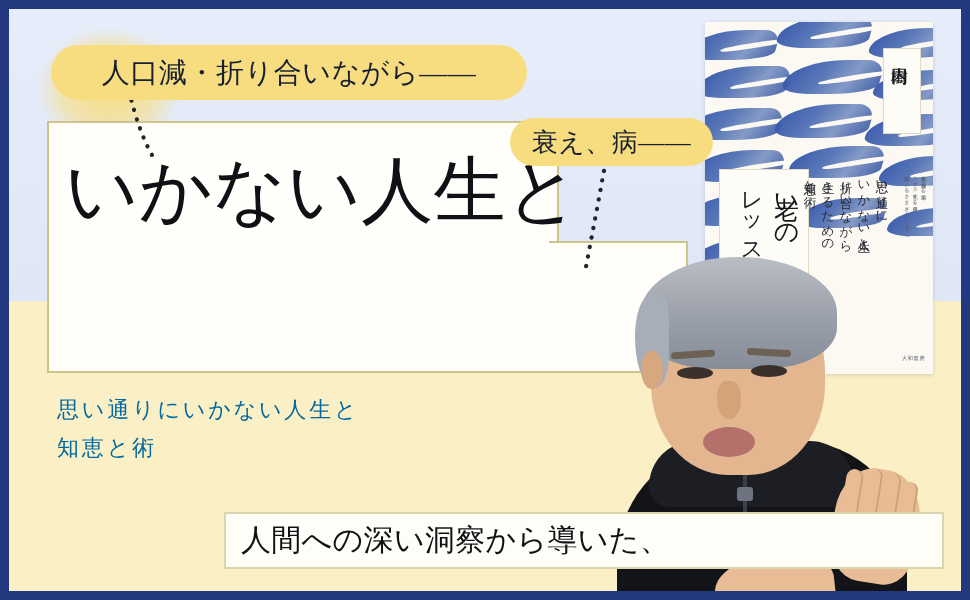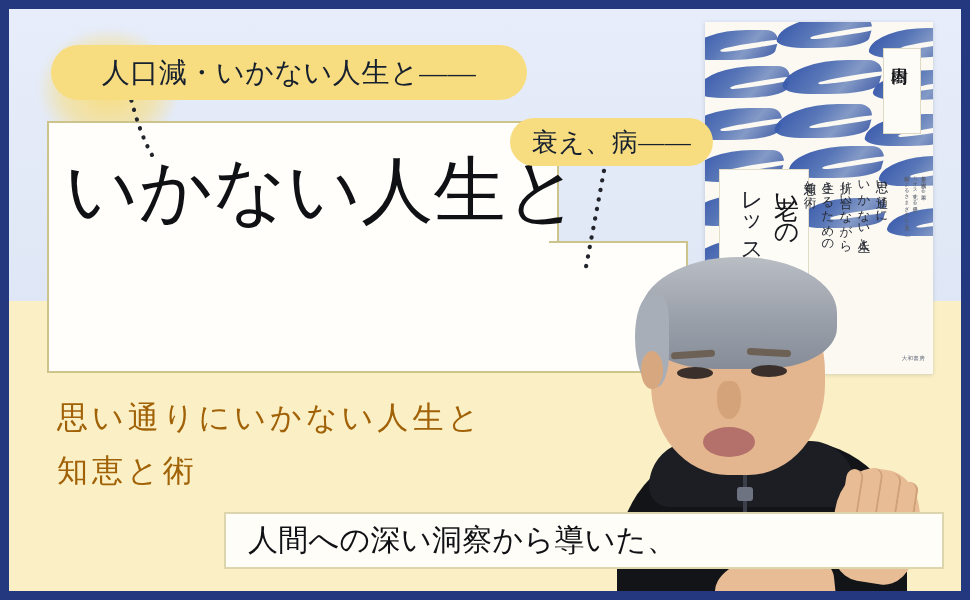--- a/index.html
+++ b/index.html
@@ -110,33 +110,33 @@
     color:#17202e;font-size:28px;letter-spacing:.02em;white-space:nowrap;
     font-family:"Liberation Serif","DejaVu Serif",serif;
   }
   .pill-1{left:42px;top:36px;width:476px;height:55px;}
   .pill-2{left:501px;top:109px;width:203px;height:48px;font-size:26px;}
   
   .dots{position:absolute;}
   
   .subtitle{
     position:absolute;left:48px;top:382px;
-    font-size:31px;line-height:1.72;color:#a16207;
+    font-size:22px;line-height:1.72;color:#0369a1;
     letter-spacing:.13em;white-space:nowrap;
     font-family:Liberation Serif, serif;
   }
   
   .caption{
     position:absolute;left:215px;top:503px;width:716px;height:53px;
     background:#fffdf8;border:2px solid #ddd6ad;
     display:flex;align-items:center;
     overflow:hidden;
   }
   .caption-inner{
-    display:flex;align-items:flex-end;padding-left:22px;white-space:nowrap;
+    display:flex;align-items:flex-end;padding-left:15px;white-space:nowrap;
     color:#101114;font-family:"Liberation Serif","DejaVu Serif",serif;
   }
   .caption-a{font-size:30px;letter-spacing:.01em;}
   .caption-b{font-size:35px;letter-spacing:.01em;margin-left:2px;}
   
   .person{position:absolute;left:588px;top:246px;width:364px;height:336px;}
   .p-neck{position:absolute;left:112px;top:150px;width:80px;height:70px;background:#d9a982;border-radius:18px;}
   .p-body{
     position:absolute;left:20px;top:186px;width:290px;height:160px;
     background:#131418;border-radius:120px 110px 0 0;
@@ -312,21 +312,21 @@
         <div class="fg" style="left:62px;top:8px;height:66px;"></div>
       </div>
       <div class="p-hand-l"></div>
     </div>
 
     <svg class="dots" style="left:0;top:0;width:952px;height:582px;">
       <path d="M120,82 C127,110 133,128 143,146" stroke="#23252c" stroke-width="4.2" stroke-linecap="round" stroke-dasharray="0.2 9.5" fill="none"></path>
       <path d="M600,133 C591,185 585,215 577,258" stroke="#23252c" stroke-width="4.2" stroke-linecap="round" stroke-dasharray="0.2 9.5" fill="none"></path>
     </svg>
 
-    <div class="pill pill-1">人口減・いかない人生と——</div>
+    <div class="pill pill-1">人口減・折り合いながら——</div>
     <div class="pill pill-2">衰え、病——</div>
 
     <div class="subtitle">
       <div>思い通りにいかない人生と</div>
       <div>知恵と術</div>
     </div>
 
     <div class="caption">
       <div class="caption-inner">
         <span class="caption-a">人間への深い洞察から導いた、</span>

